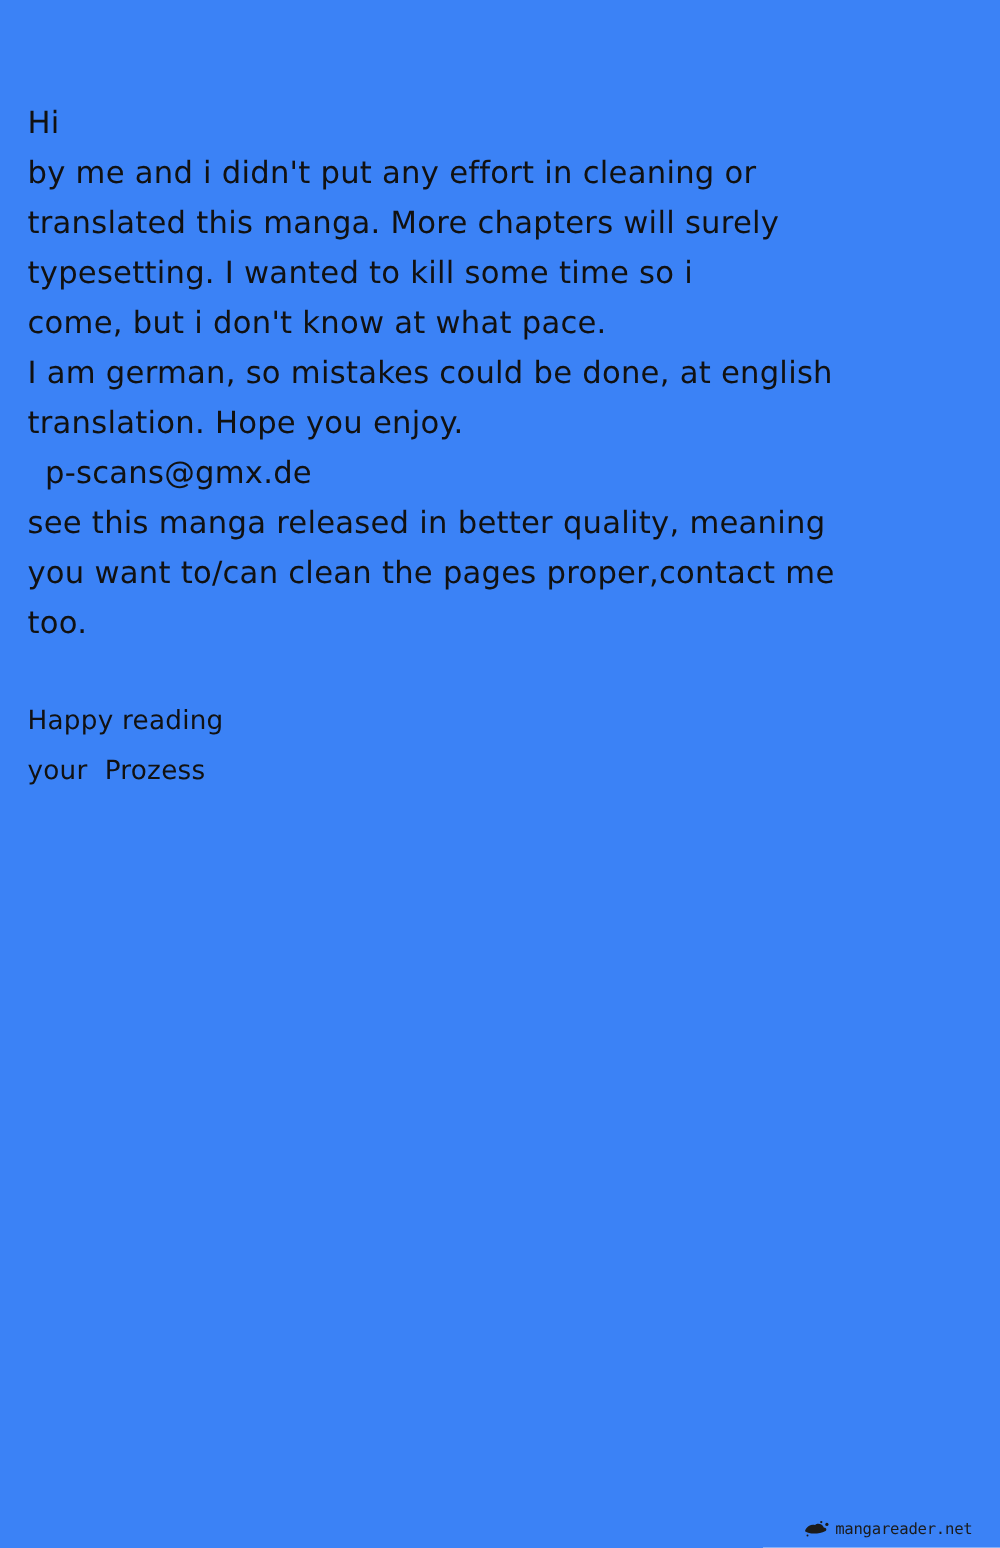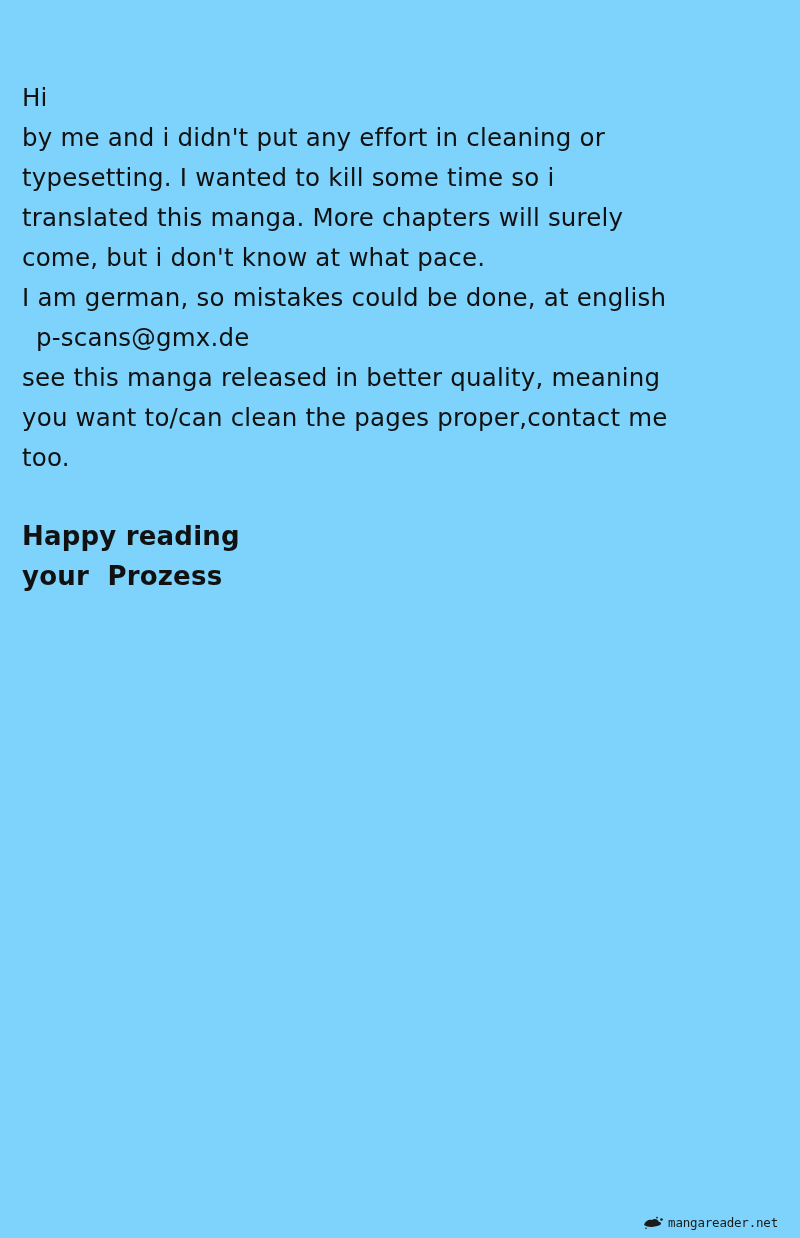--- a/index.html
+++ b/index.html
@@ -11,21 +11,21 @@
     width: 800px;
     height: 1238px;
     position: relative;
     font-family: "DejaVu Sans", sans-serif;
     color: #1a1a1a;
     overflow: hidden;
   }
   .page {
     position: absolute;
     inset: 0;
-    background: #7dd3fc;
+    background: #3b82f6;
   }
   .note {
     position: absolute;
     left: 22px;
     top: 78px;
     width: 730px;
   }
   .note p {
     margin: 0;
     font-size: 24.5px;
@@ -36,23 +36,22 @@
     font-weight: 400;
     white-space: pre-wrap;
   }
   .note p.indent {
     padding-left: 6px;
   }
   .spacer {
     height: 38px;
   }
   .sign p {
-    font-size: 26px;
+    font-size: 21px;
     line-height: 40px;
-    font-weight: bold;
   }
   .watermark {
     position: absolute;
     right: 22px;
     bottom: 8px;
     display: flex;
     align-items: center;
     gap: 4px;
   }
   .watermark .wm-text {
@@ -70,24 +69,25 @@
   .wm-mark svg { display: block; }
 </style>
 </head>
 <body>
 
 <div class="page">
 
   <div class="note">
     <p>Hi</p>
     <p>by me and i didn't put any effort in cleaning or</p>
+    <p>translated this manga. More chapters will surely</p>
     <p>typesetting. I wanted to kill some time so i</p>
-    <p>translated this manga. More chapters will surely</p>
     <p>come, but i don't know at what pace.</p>
     <p>I am german, so mistakes could be done, at english</p>
+    <p>translation. Hope you enjoy.</p>
     <p class="indent"> p-scans@gmx.de</p>
     <p>see this manga released in better quality, meaning</p>
     <p>you want to/can clean the pages proper,contact me</p>
     <p>too.</p>
 
     <div class="spacer"></div>
 
     <div class="sign">
       <p>Happy reading</p>
       <p>your  Prozess</p>

